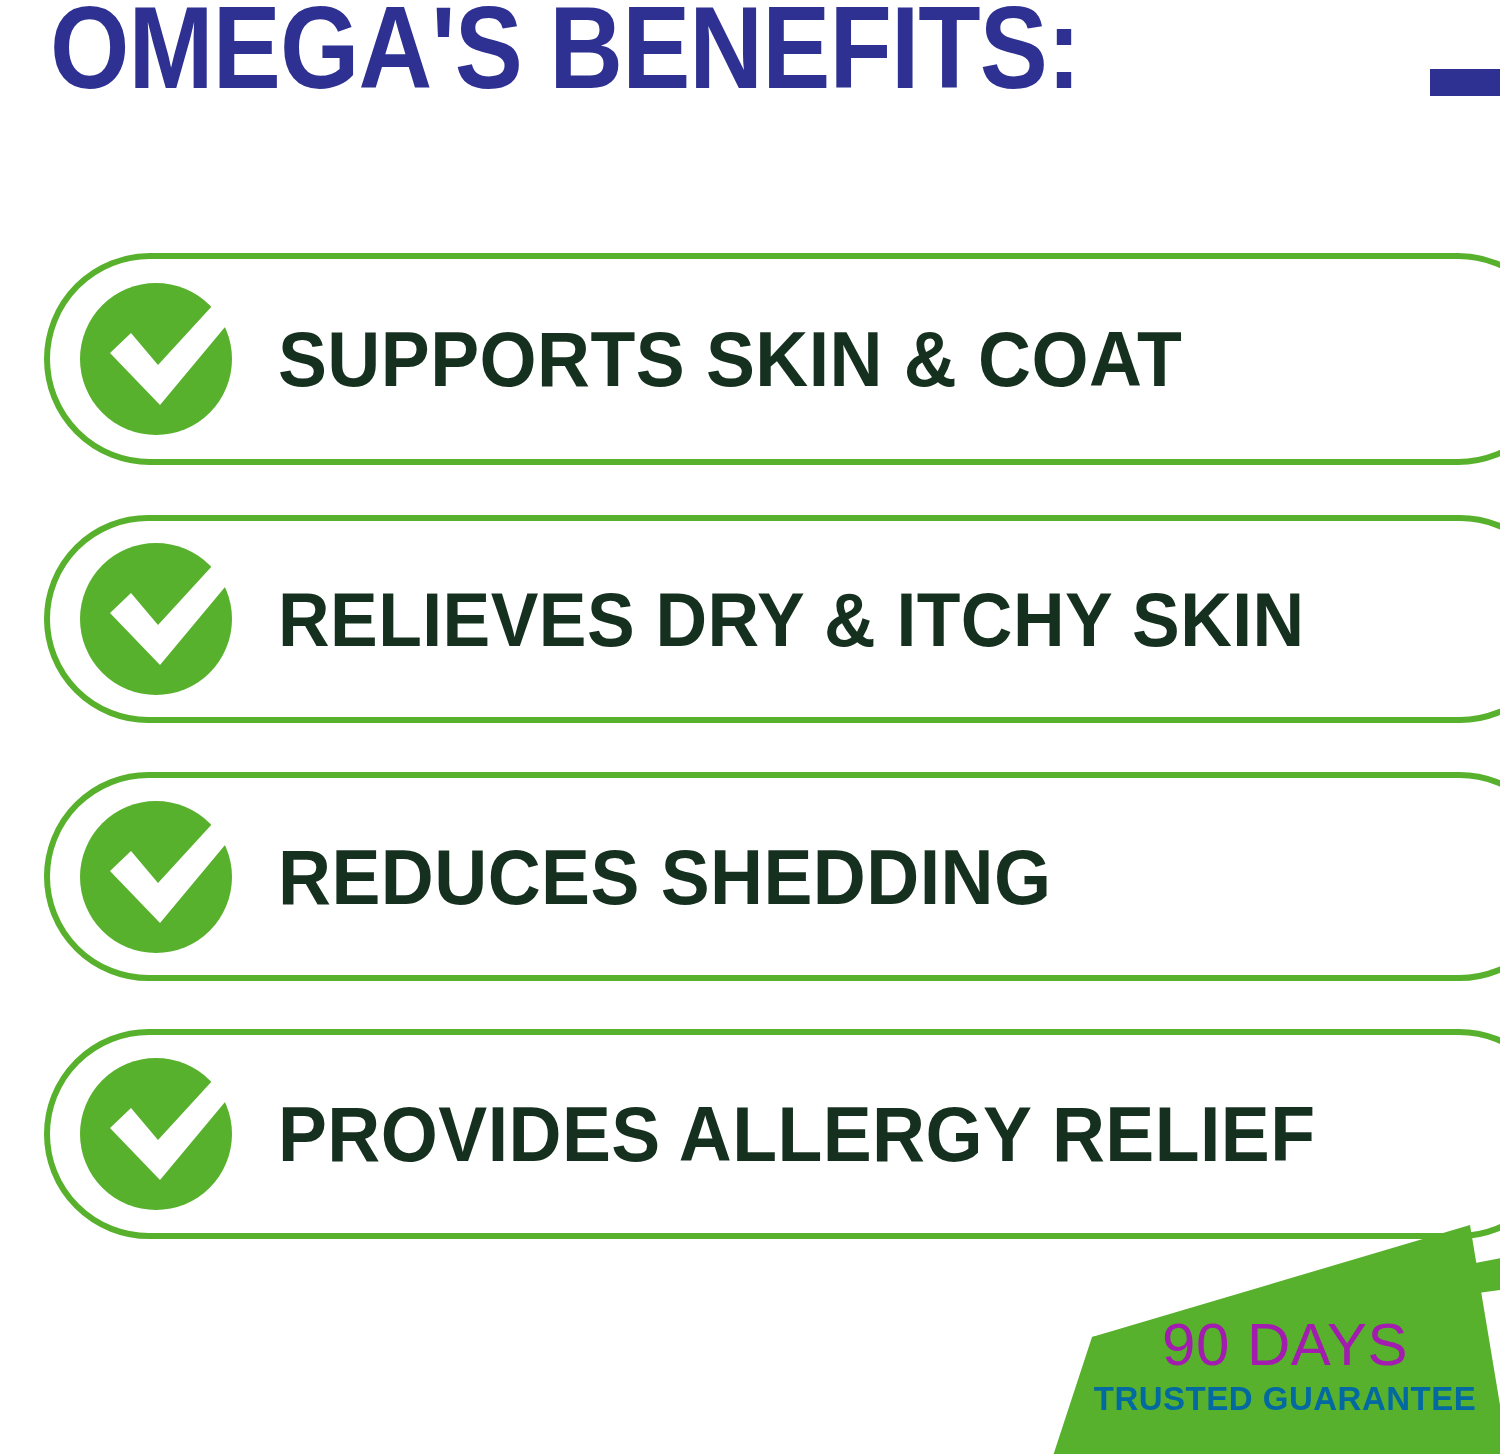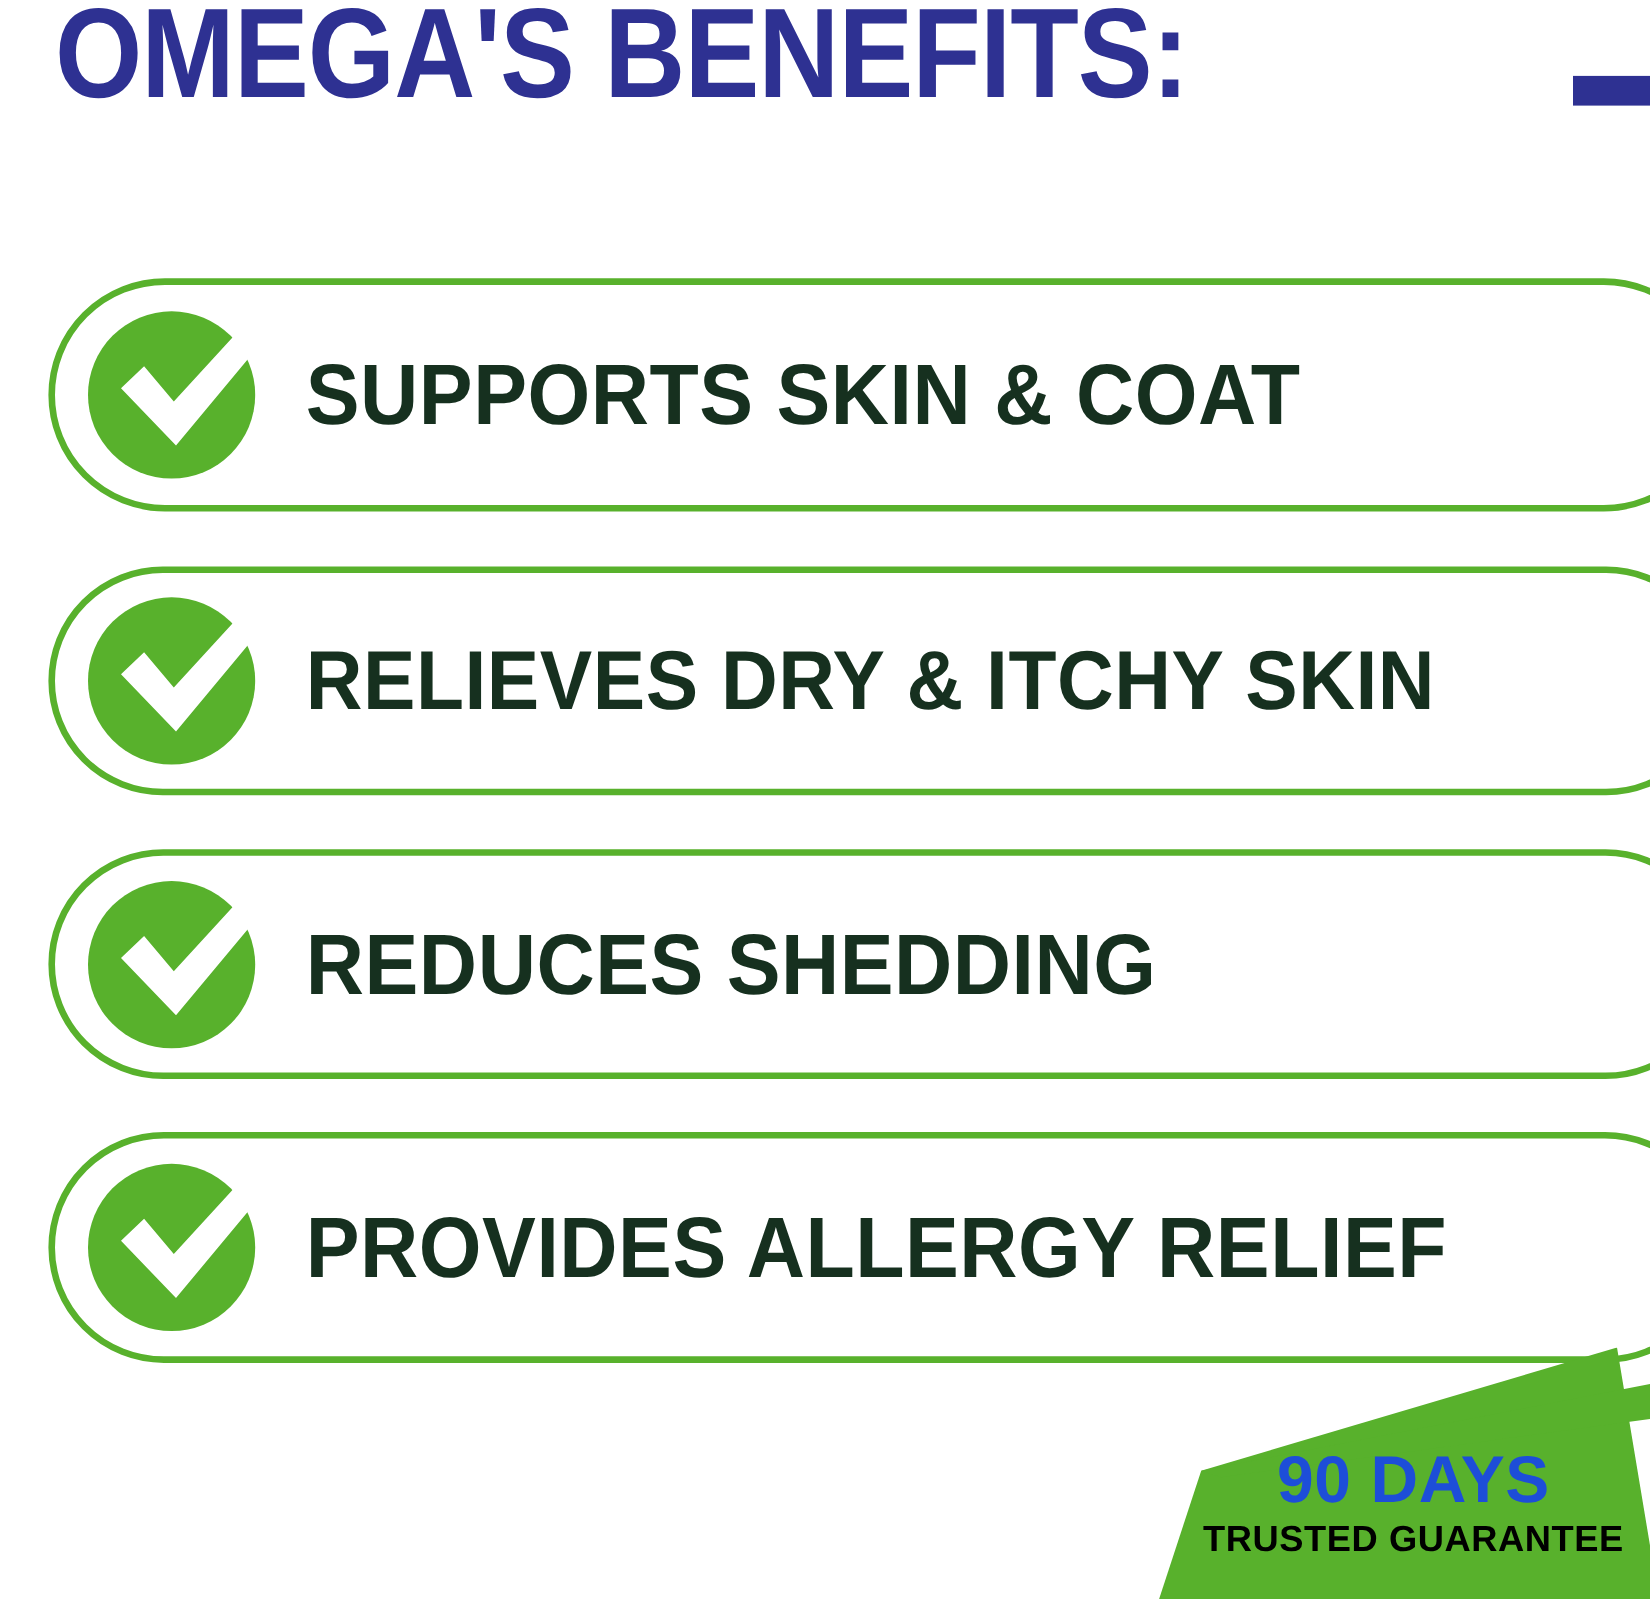--- a/index.html
+++ b/index.html
@@ -108,34 +108,34 @@
     width: 460px;
     height: 240px;
     display: flex;
     flex-direction: column;
     align-items: center;
     justify-content: center;
     pointer-events: none;
   }
   .badge-days {
     font-family: "Liberation Sans", sans-serif;
-    font-weight: 700;
+    font-weight: 400;
     font-size: 60px;
     line-height: 62px;
-    color: #1d4ed8;
+    color: #a21caf;
     letter-spacing: 0.5px;
     margin-top: 42px;
     margin-left: 10px;
   }
   .badge-guarantee {
     font-family: "Liberation Sans", sans-serif;
     font-weight: 700;
     font-size: 33px;
     line-height: 38px;
-    color: #000000;
+    color: #0369a1;
     letter-spacing: 0.5px;
     margin-top: 4px;
     margin-left: 10px;
   }
 </style>
 </head>
 <body>
 
 <div id="page">
 

